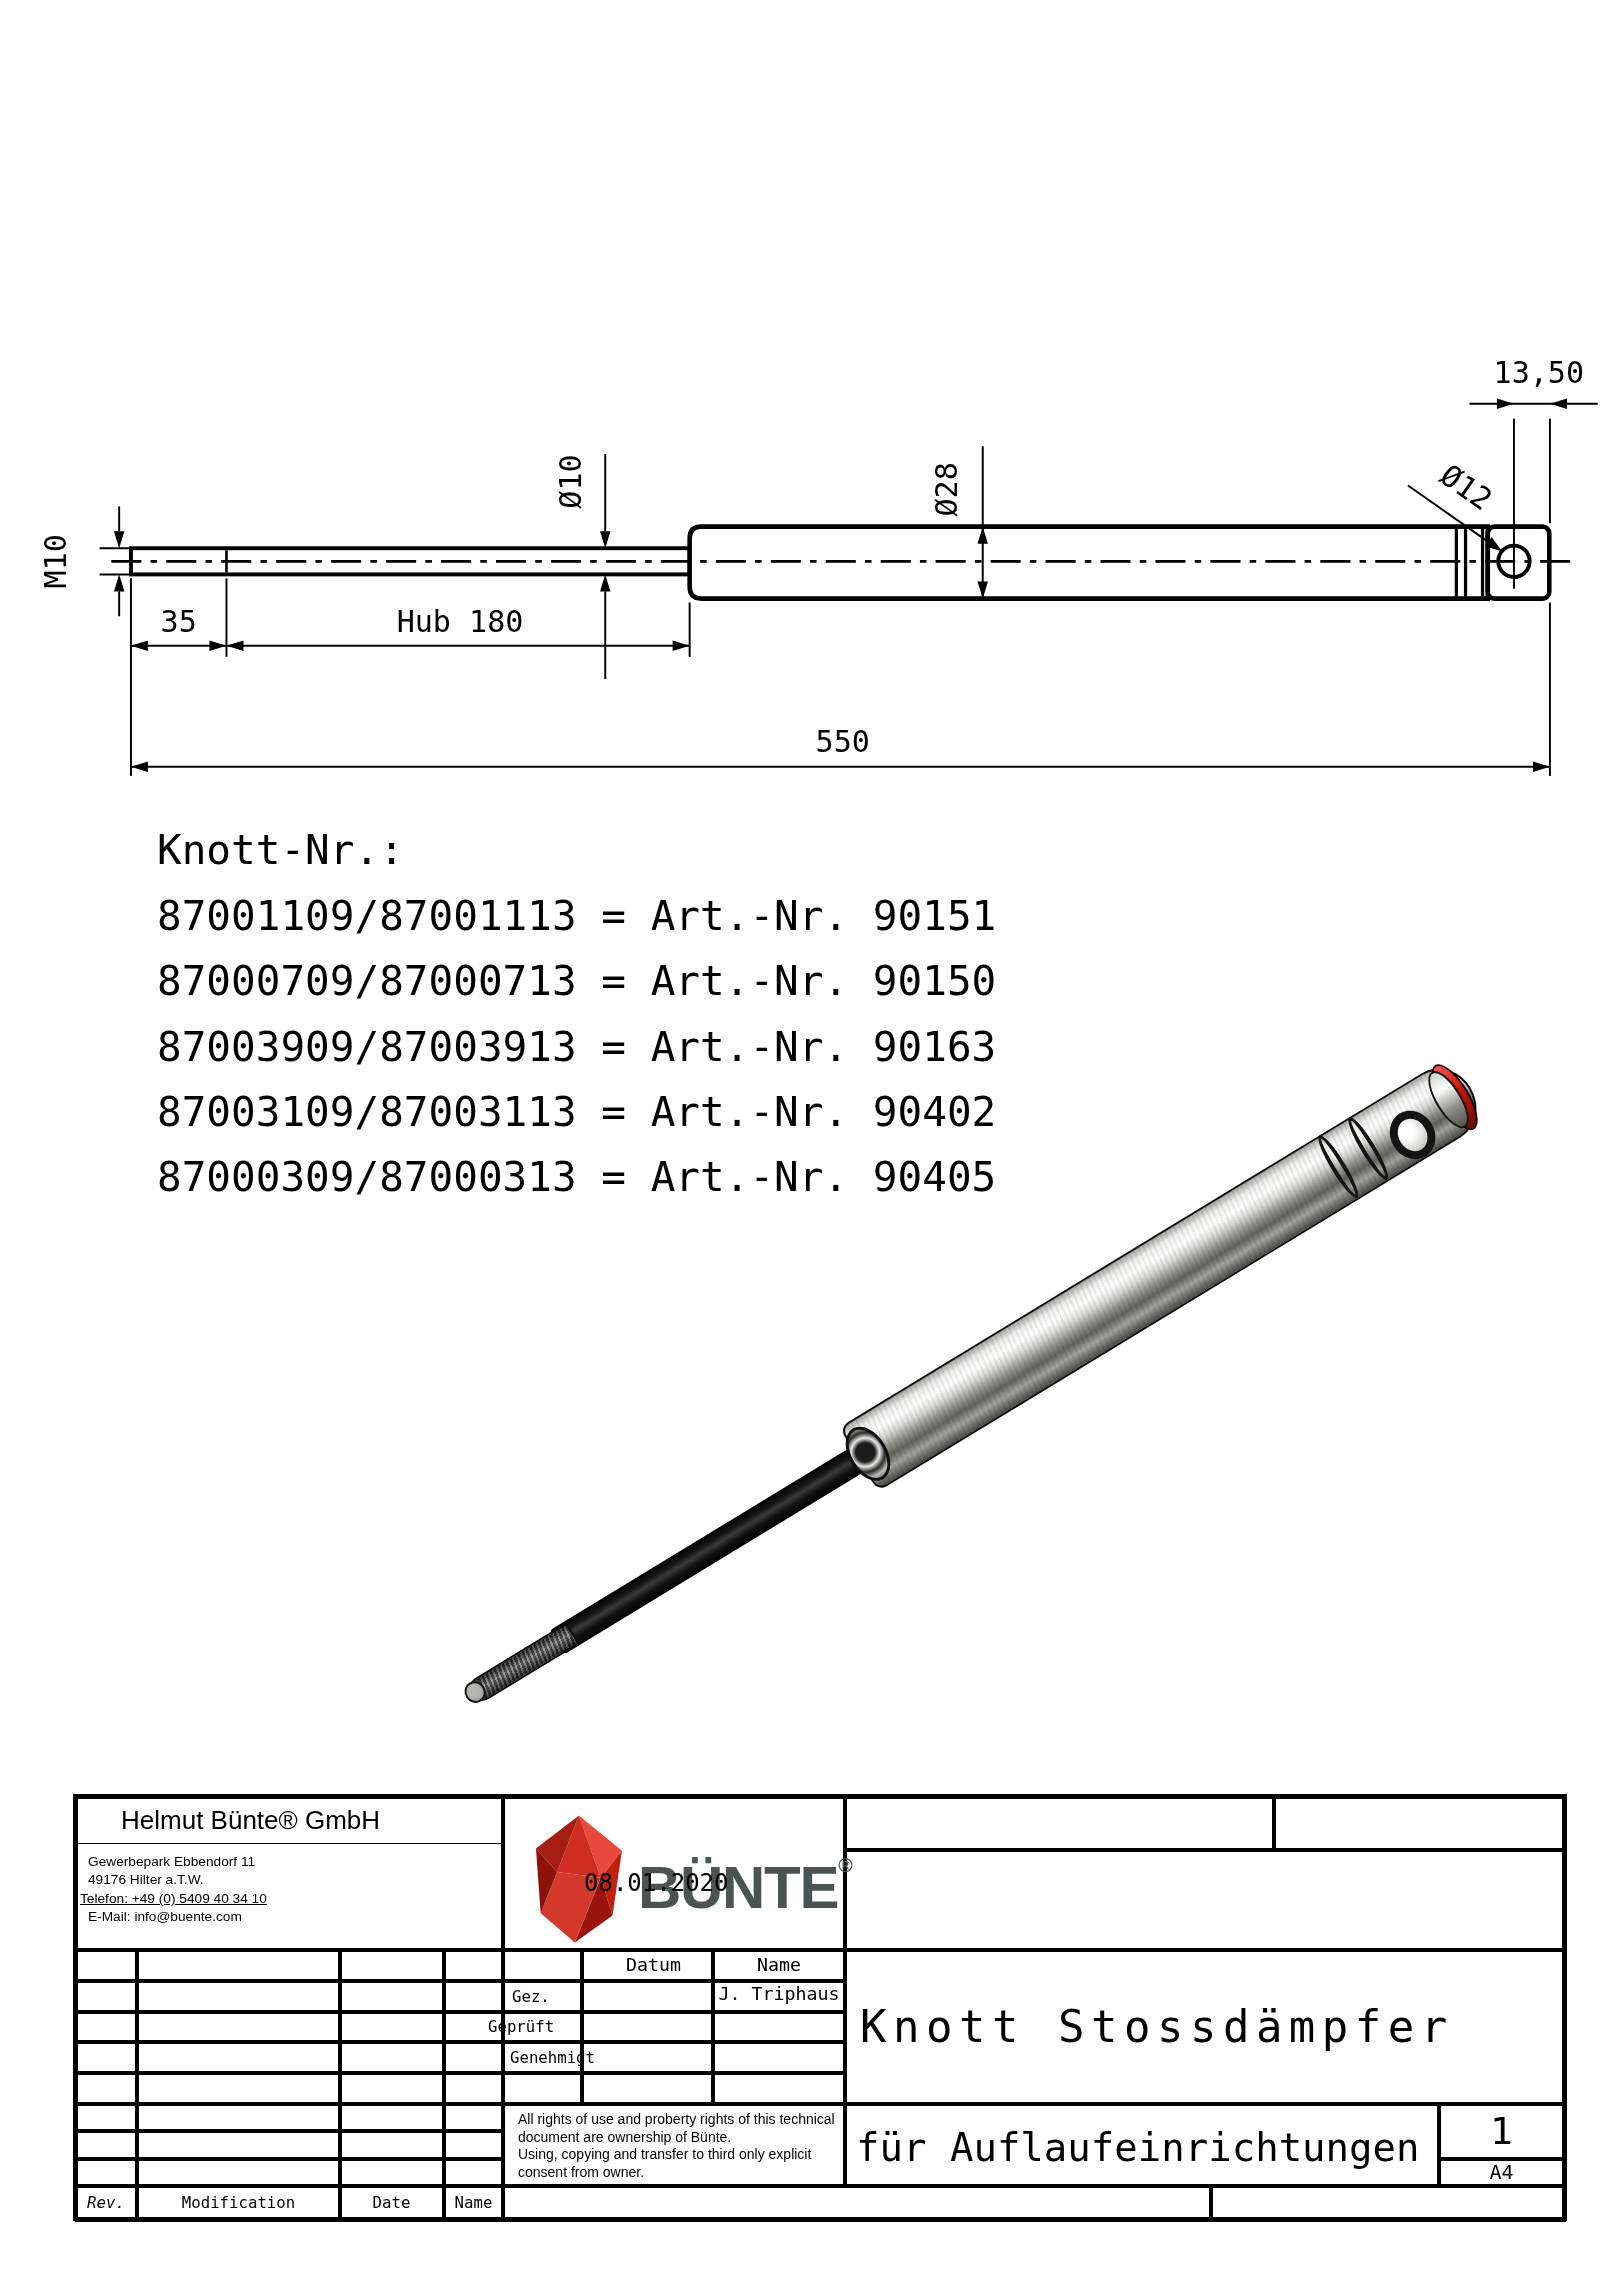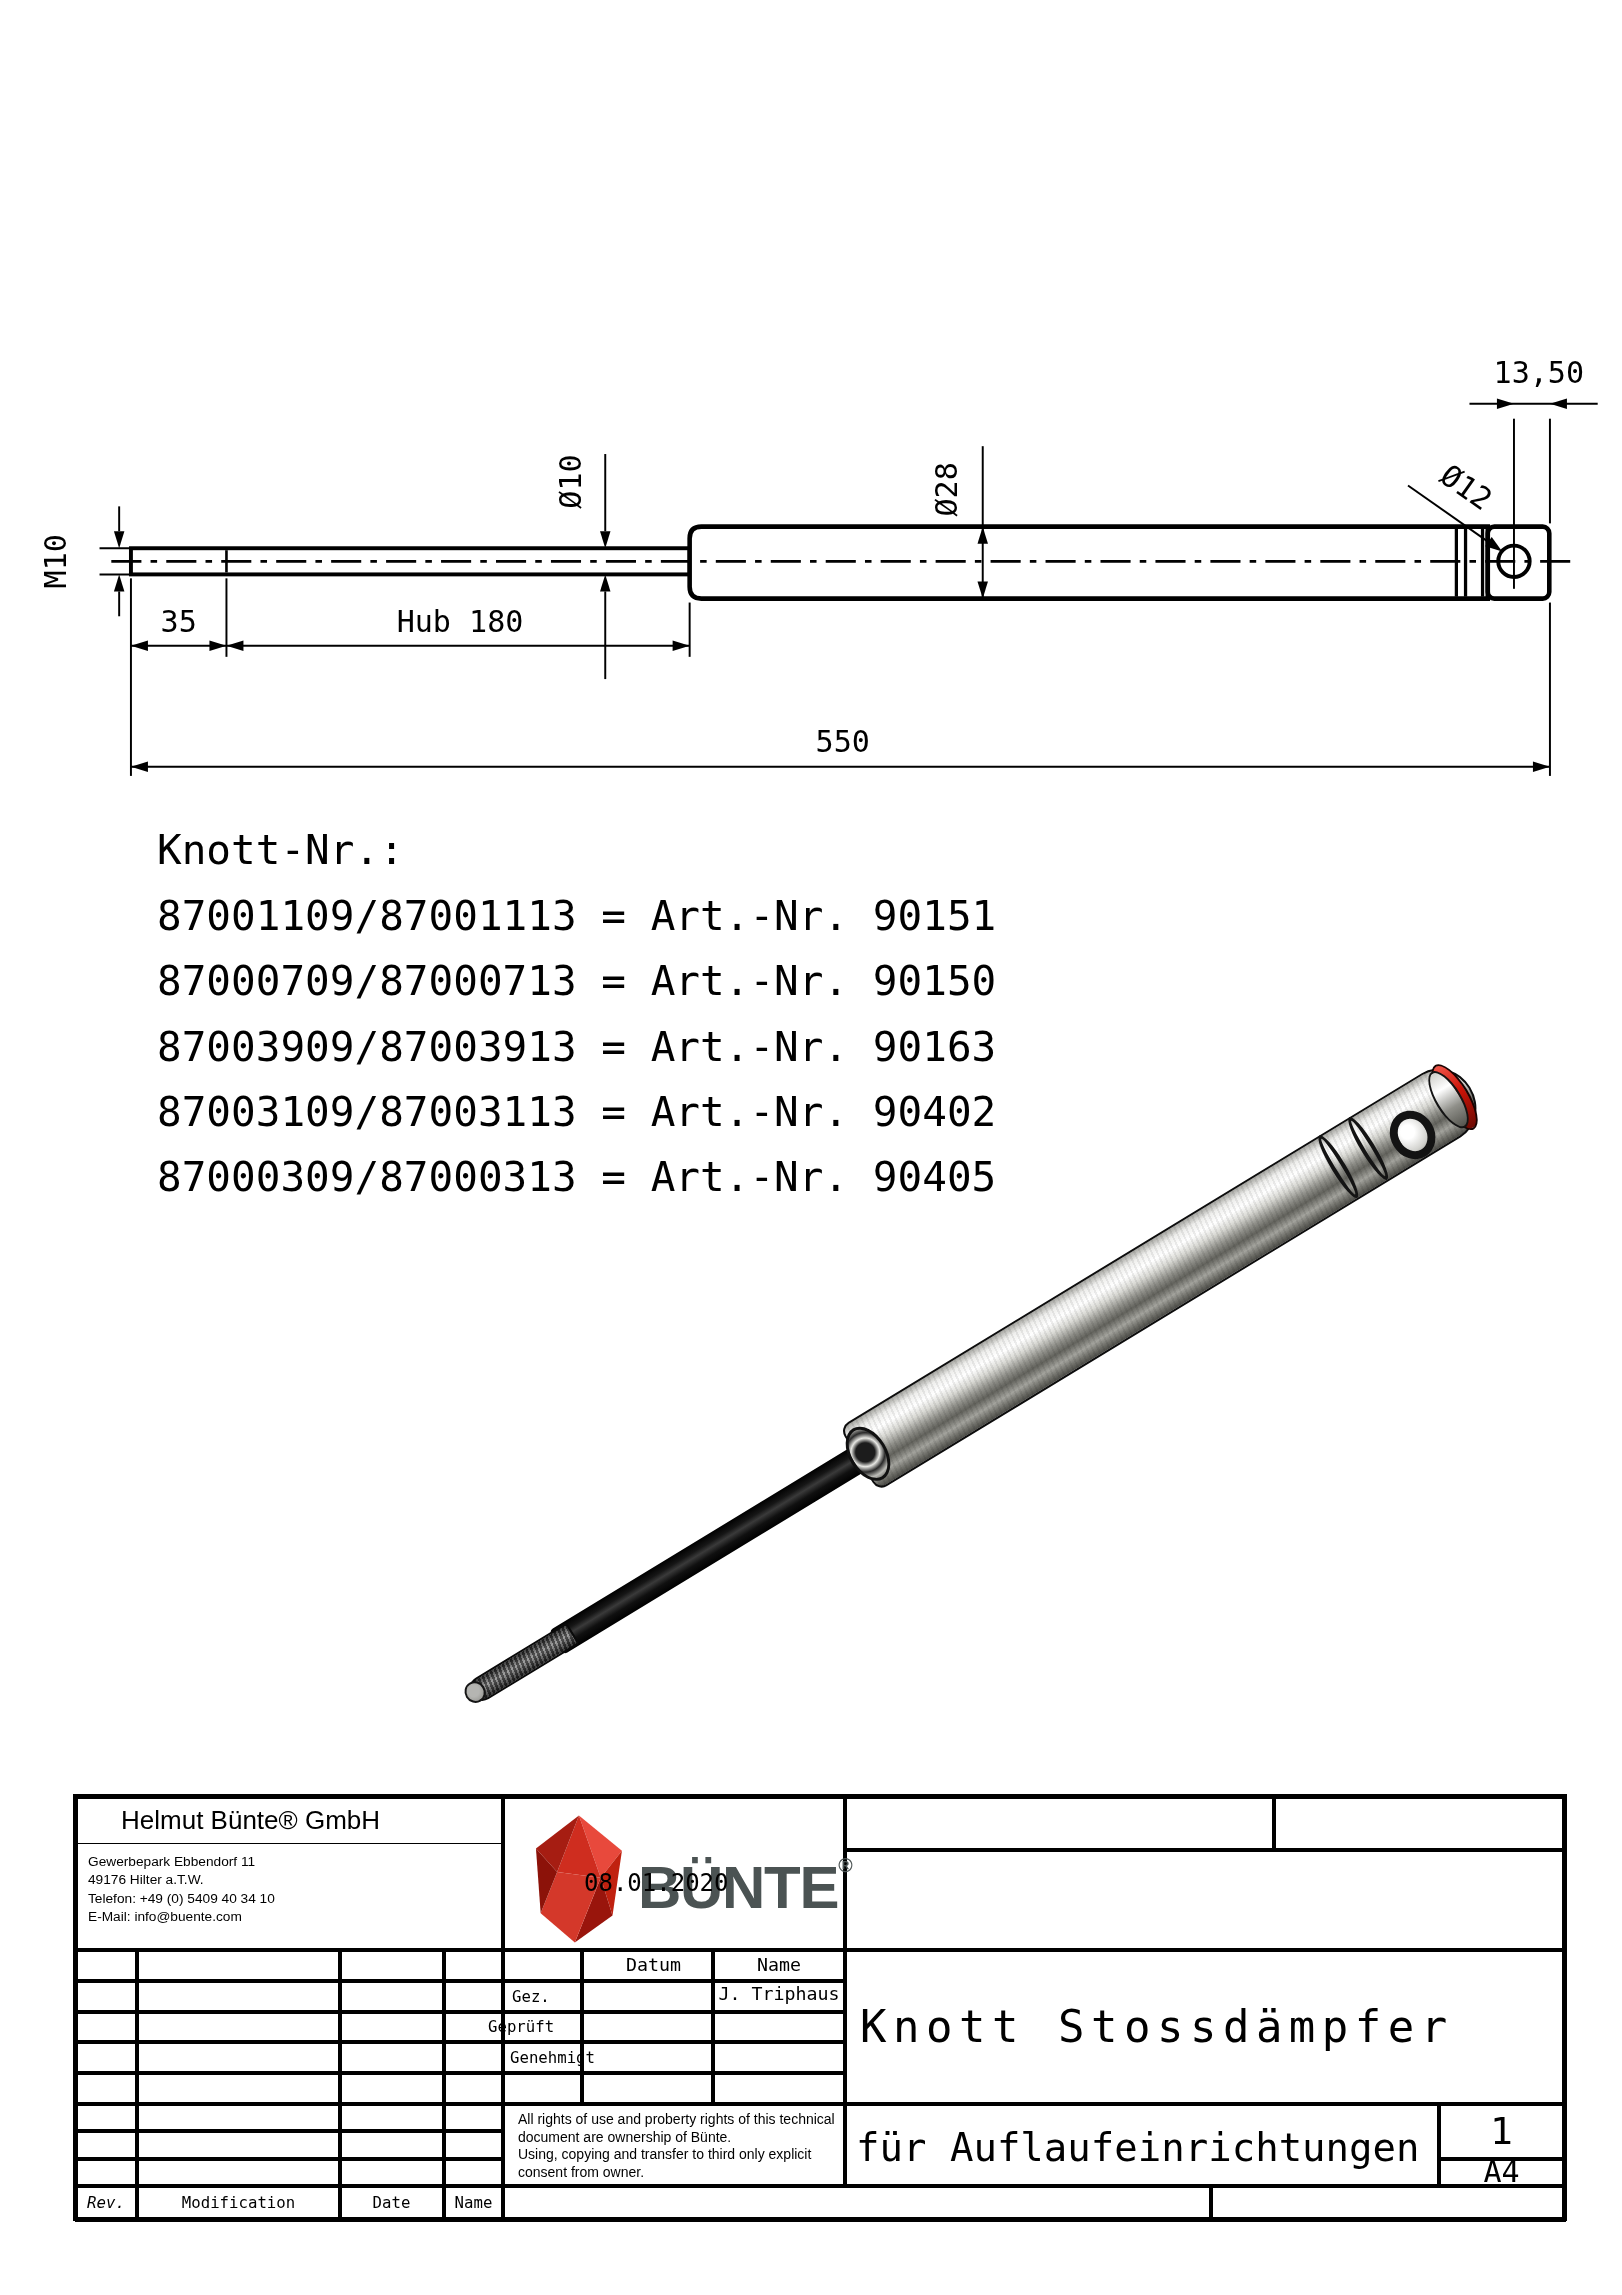--- a/index.html
+++ b/index.html
@@ -179,21 +179,21 @@
   <div class="gl" style="left:338px;top:1948px;width:3.9px;height:274px;"></div>
   <div class="gl" style="left:442px;top:1948px;width:3.9px;height:274px;"></div>
   <div class="gl" style="left:580px;top:1948px;width:3.9px;height:158px;"></div>
   <div class="gl" style="left:711px;top:1948px;width:3.9px;height:158px;"></div>
   <div class="gl" style="left:1437px;top:2102px;width:3.9px;height:86px;"></div>
   <div class="gl" style="left:1209px;top:2184px;width:3.9px;height:37px;"></div>
 
   <div class="cellText sans" style="left:88px;top:1801px;font-size:26px;line-height:38px;margin-left:33px;">Helmut Bünte® GmbH</div>
   <div class="cellText sans" style="left:88px;top:1853px;font-size:13.7px;line-height:17px;">Gewerbepark Ebbendorf 11</div>
   <div class="cellText sans" style="left:88px;top:1871px;font-size:13.7px;line-height:17px;">49176 Hilter a.T.W.</div>
-  <div class="cellText sans" style="left:88px;top:1890px;font-size:13.7px;line-height:17px;">Telefon: +49 (0) 5409 40 34 10</div>
+  <div class="cellText sans" style="left:80px;top:1890px;font-size:13.7px;line-height:17px;text-decoration:underline;">Telefon: +49 (0) 5409 40 34 10</div>
   <div class="cellText sans" style="left:88px;top:1908px;font-size:13.7px;line-height:17px;">E-Mail: info@buente.com</div>
 
   <svg class="abs" style="left:523px;top:1814px;" width="106" height="130" viewBox="0 0 180 220">
     <polygon points="95,2 168,62 132,108" fill="#e8493c"></polygon>
     <polygon points="95,2 132,108 58,98" fill="#cf2d1f"></polygon>
     <polygon points="95,2 58,98 22,58" fill="#a61d12"></polygon>
     <polygon points="168,62 152,172 132,108" fill="#c0210f"></polygon>
     <polygon points="132,108 152,172 88,218" fill="#99150c"></polygon>
     <polygon points="58,98 132,108 88,218 30,168" fill="#d4382a"></polygon>
     <polygon points="22,58 58,98 30,168" fill="#8c1209"></polygon>
@@ -212,20 +212,20 @@
   <div class="cellText sans" style="left:518px;top:2111px;width:319px;font-size:14px;line-height:17.7px;">
     <div>All rights of use and proberty rights of this technical</div>
     <div>document are ownership of Bünte.</div>
     <div>Using, copying and transfer to third only explicit</div>
     <div>consent from owner.</div>
   </div>
 
   <div class="cellText tech" style="left:860px;top:2001px;font-size:44px;letter-spacing:6.5px;line-height:52px;">Knott Stossdämpfer</div>
   <div class="cellText tech" style="left:856px;top:2124px;font-size:39px;line-height:47px;">für Auflaufeinrichtungen</div>
   <div class="cellText tech" style="left:1439px;top:2110px;width:125px;text-align:center;font-size:38px;line-height:43px;">1</div>
-  <div class="cellText tech" style="left:1439px;top:2159px;width:125px;text-align:center;font-size:30px;line-height:26px;">A4</div>
+  <div class="cellText tech" style="left:1439px;top:2159px;width:125px;text-align:center;font-size:20px;line-height:26px;">A4</div>
 
   <div class="cellText tech" style="left:75px;top:2191px;width:62px;text-align:center;font-size:15.7px;line-height:23.6px;font-style:italic;">Rev.</div>
   <div class="cellText tech" style="left:137px;top:2191px;width:203px;text-align:center;font-size:15.7px;line-height:23.6px;">Modification</div>
   <div class="cellText tech" style="left:340px;top:2191px;width:103px;text-align:center;font-size:15.7px;line-height:23.6px;">Date</div>
   <div class="cellText tech" style="left:444px;top:2191px;width:59px;text-align:center;font-size:15.7px;line-height:23.6px;">Name</div>
 </div>
 
 
 </body></html>

